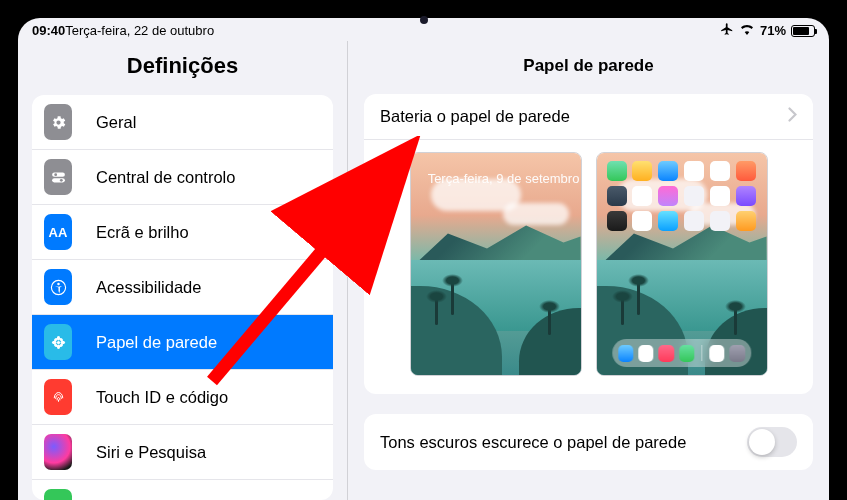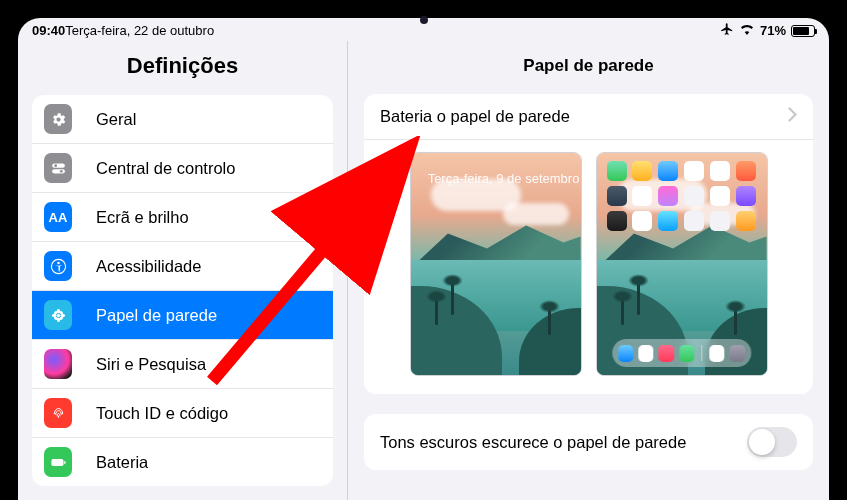--- a/index.html
+++ b/index.html
@@ -11,21 +11,21 @@
     .status-left { display: flex; align-items: center; }
     .status-right { display: flex; align-items: center; gap: 5px; }
     .content { flex: 1; display: flex; overflow: hidden; }
     .sidebar { width: 330px; border-right: 1px solid #d1d1d6; display: flex; flex-direction: column; }
     .sidebar-title { font-size: 22px; font-weight: 700; text-align: center; padding: 12px 0 16px; }
     .sidebar-list { background: #fff; margin: 0 14px; border-radius: 12px; overflow: hidden; }
     .sidebar-item { display: flex; align-items: center; padding: 9px 12px; border-bottom: 1px solid #e5e5ea; cursor: pointer; gap: 24px; }
     .sidebar-item:last-child { border-bottom: none; }
     .sidebar-item.active { background: #007aff; color: #fff; }
     .sidebar-item.active .item-label { color: #fff; }
-    .icon-box { width: 28px; height: 30px; border-radius: 7px; display: flex; align-items: center; justify-content: center; flex-shrink: 0; }
+    .icon-box { width: 28px; height: 36px; border-radius: 7px; display: flex; align-items: center; justify-content: center; flex-shrink: 0; }
     .item-label { font-size: 16.5px; color: #000; }
     .main { flex: 1; display: flex; flex-direction: column; overflow: hidden; }
     .main-title { font-size: 17px; font-weight: 600; text-align: center; padding: 15px 0 18px; }
     .main-content { padding: 0 16px; overflow-y: auto; flex: 1; }
     .card { background: #fff; border-radius: 12px; margin-bottom: 20px; overflow: hidden; }
     .card-row { display: flex; align-items: center; justify-content: space-between; padding: 13px 16px; }
     .card-row-label { font-size: 16.5px; color: #000; }
     .chevron { color: #c7c7cc; }
     .preview-area { padding: 12px 24px 18px; display: flex; gap: 14px; justify-content: center; }
     .wallpaper-preview { width: 172px; height: 224px; border-radius: 8px; position: relative; overflow: hidden; border: 1px solid #d1d1d6; }
@@ -139,34 +139,34 @@
                   <ellipse cx="8" cy="8" rx="2.6" ry="2" transform="rotate(-45 8 8)"></ellipse>
                   <ellipse cx="16" cy="8" rx="2.6" ry="2" transform="rotate(45 16 8)"></ellipse>
                   <ellipse cx="8" cy="16" rx="2.6" ry="2" transform="rotate(45 8 16)"></ellipse>
                   <ellipse cx="16" cy="16" rx="2.6" ry="2" transform="rotate(-45 16 16)"></ellipse>
                 </svg>
             </div>
             <span class="item-label">Papel de parede</span>
           </div>
 
           <div class="sidebar-item">
-            <div class="icon-box" style="background:radial-gradient(circle at 35% 35%, #7a5cff, #ff3ba0 55%, #1a1a1a 85%)"></div>
-            <span class="item-label">Siri e Pesquisa</span>
-          </div>
-
-          <div class="sidebar-item">
             <div class="icon-box" style="background:#ff3b30">
               <svg width="17" height="17" viewBox="0 0 24 24" fill="none" stroke="#fff" stroke-width="1.4">
                   <path d="M8 14c0-4 2-6 4-6s4 2 4 6"></path>
                   <path d="M6 13c0-5 3-8 6-8s6 3 6 8"></path>
                   <path d="M10 16c0-3 1-4 2-4s2 1 2 4"></path>
                   <path d="M12 18v-3"></path>
                 </svg>
             </div>
             <span class="item-label">Touch ID e código</span>
+          </div>
+
+          <div class="sidebar-item">
+            <div class="icon-box" style="background:radial-gradient(circle at 35% 35%, #7a5cff, #ff3ba0 55%, #1a1a1a 85%)"></div>
+            <span class="item-label">Siri e Pesquisa</span>
           </div>
 
           <div class="sidebar-item">
             <div class="icon-box" style="background:#34c759">
               <svg width="17" height="11" viewBox="0 0 24 14" fill="#fff">
                   <rect x="2" y="2" width="17" height="10" rx="2.5"></rect>
                   <rect x="20" y="5" width="2" height="4" rx="1"></rect>
                 </svg>
             </div>
             <span class="item-label">Bateria</span>

